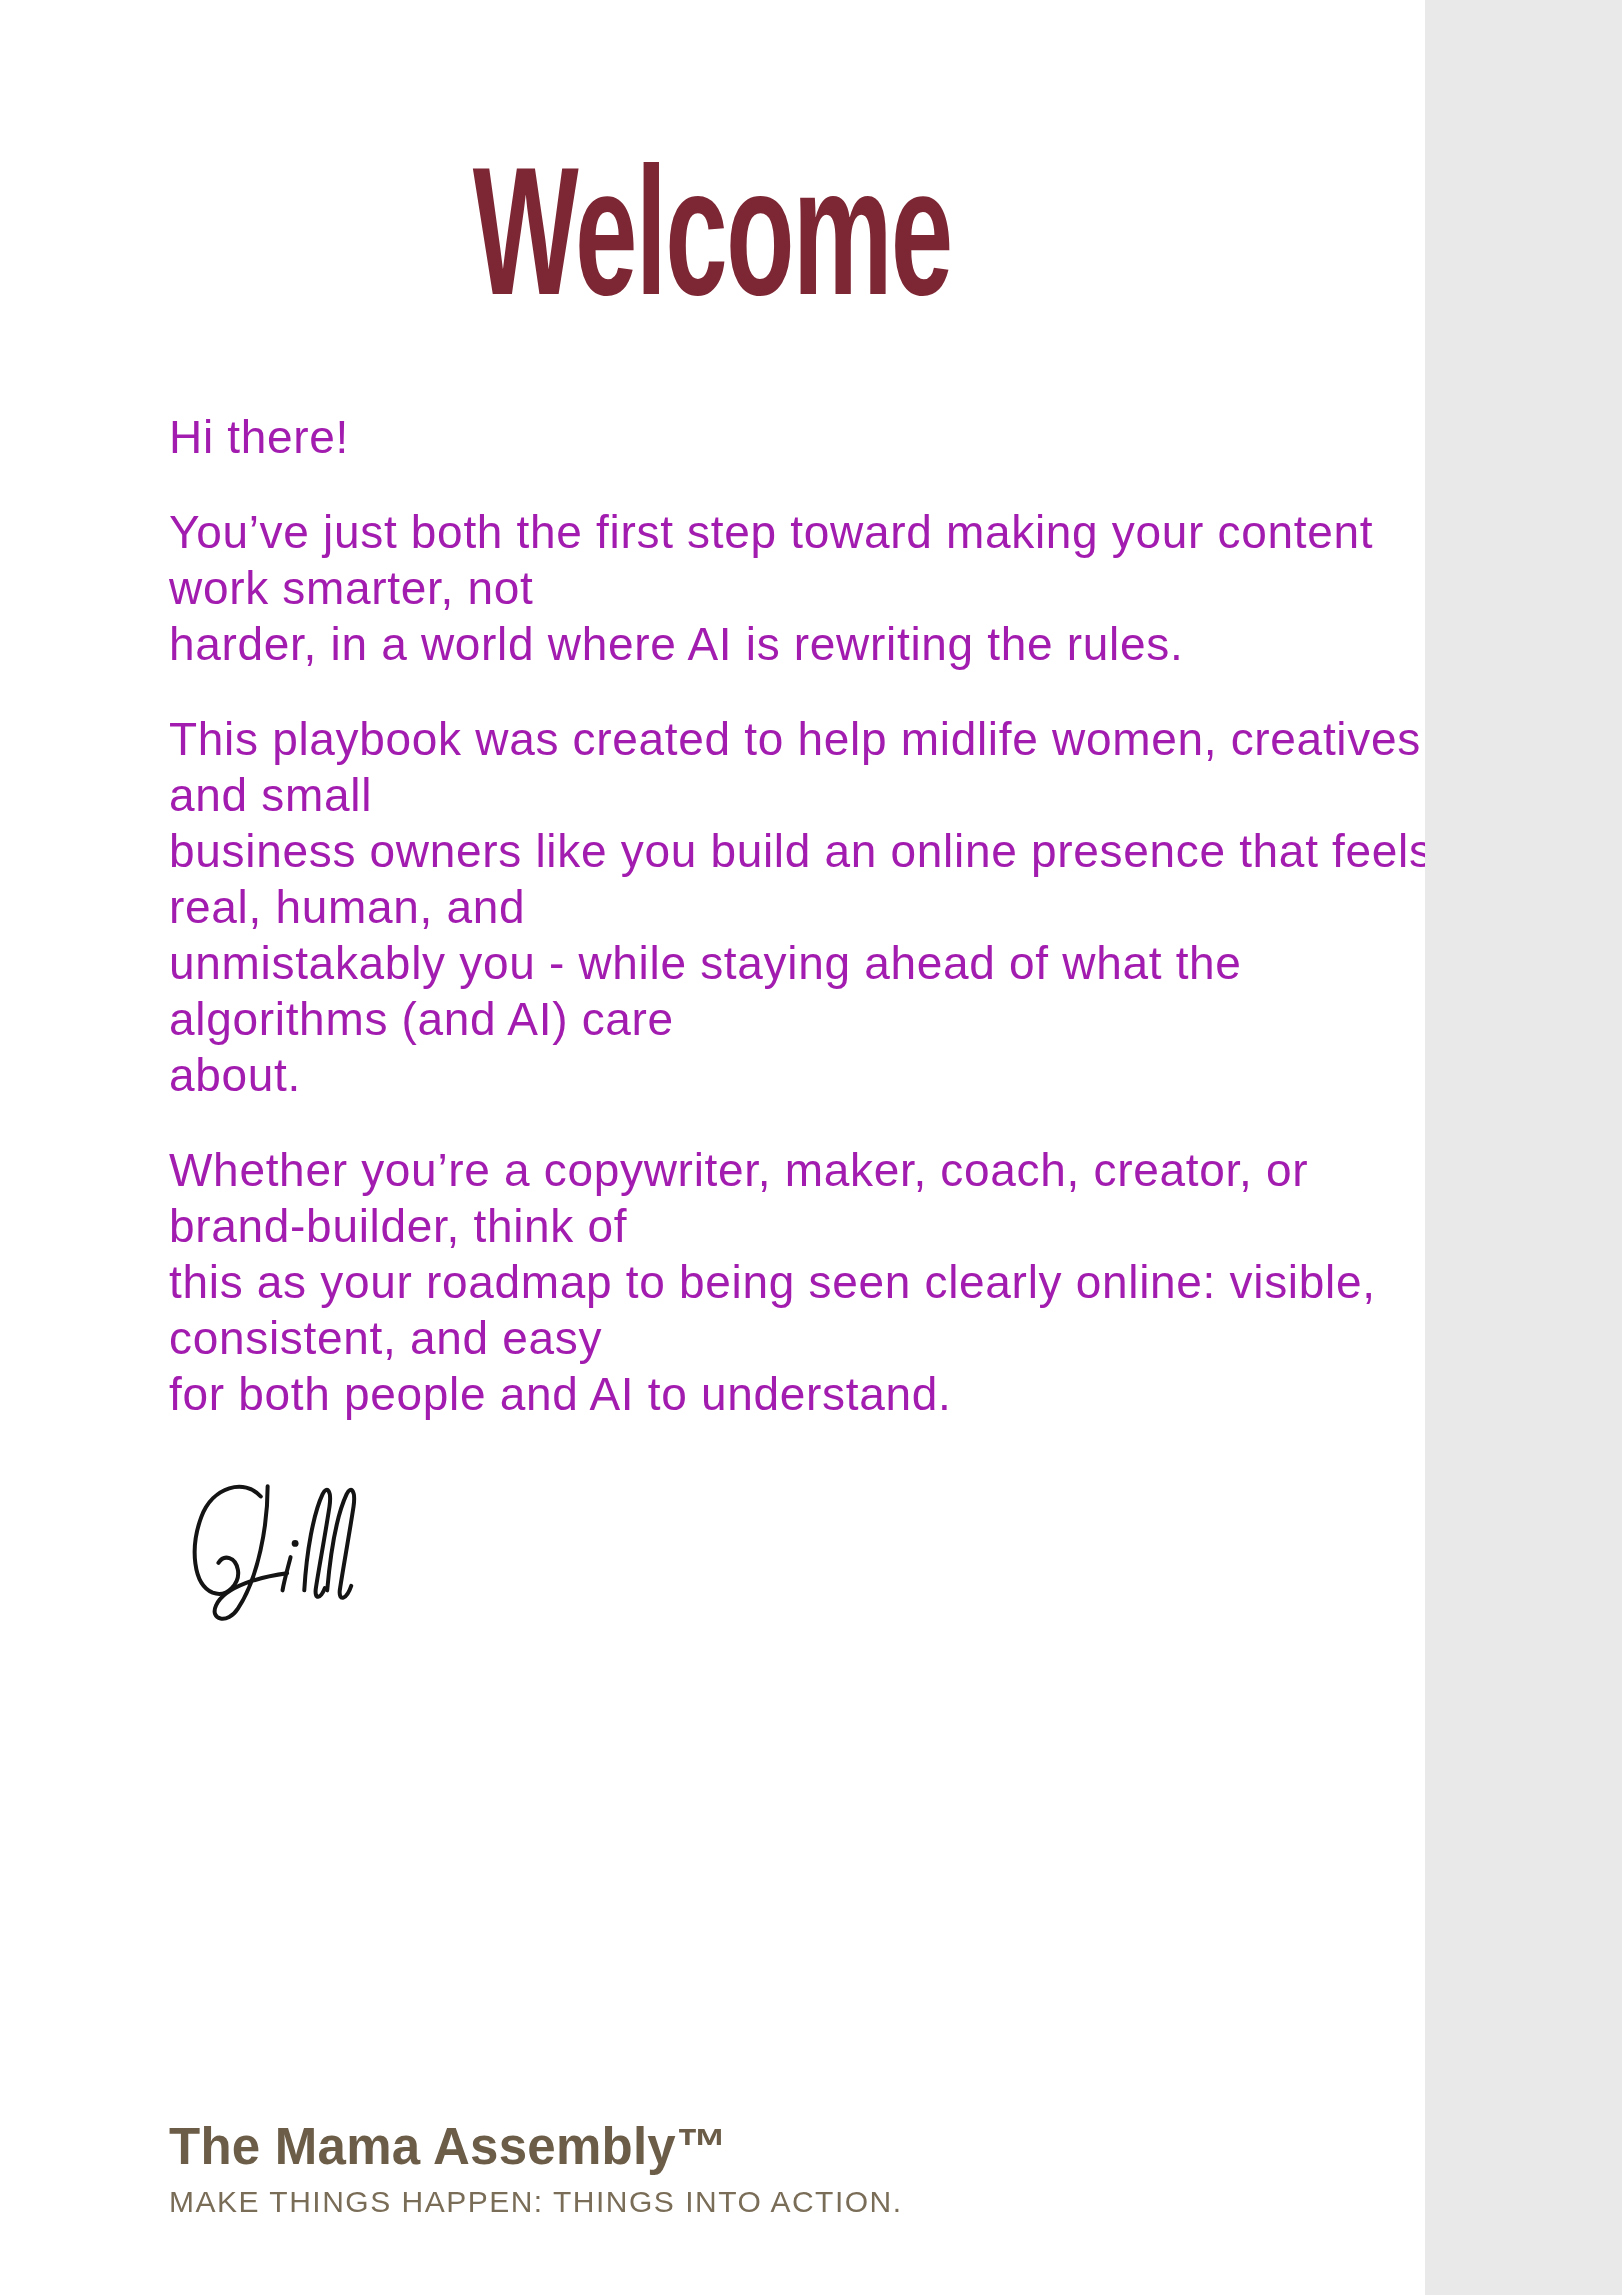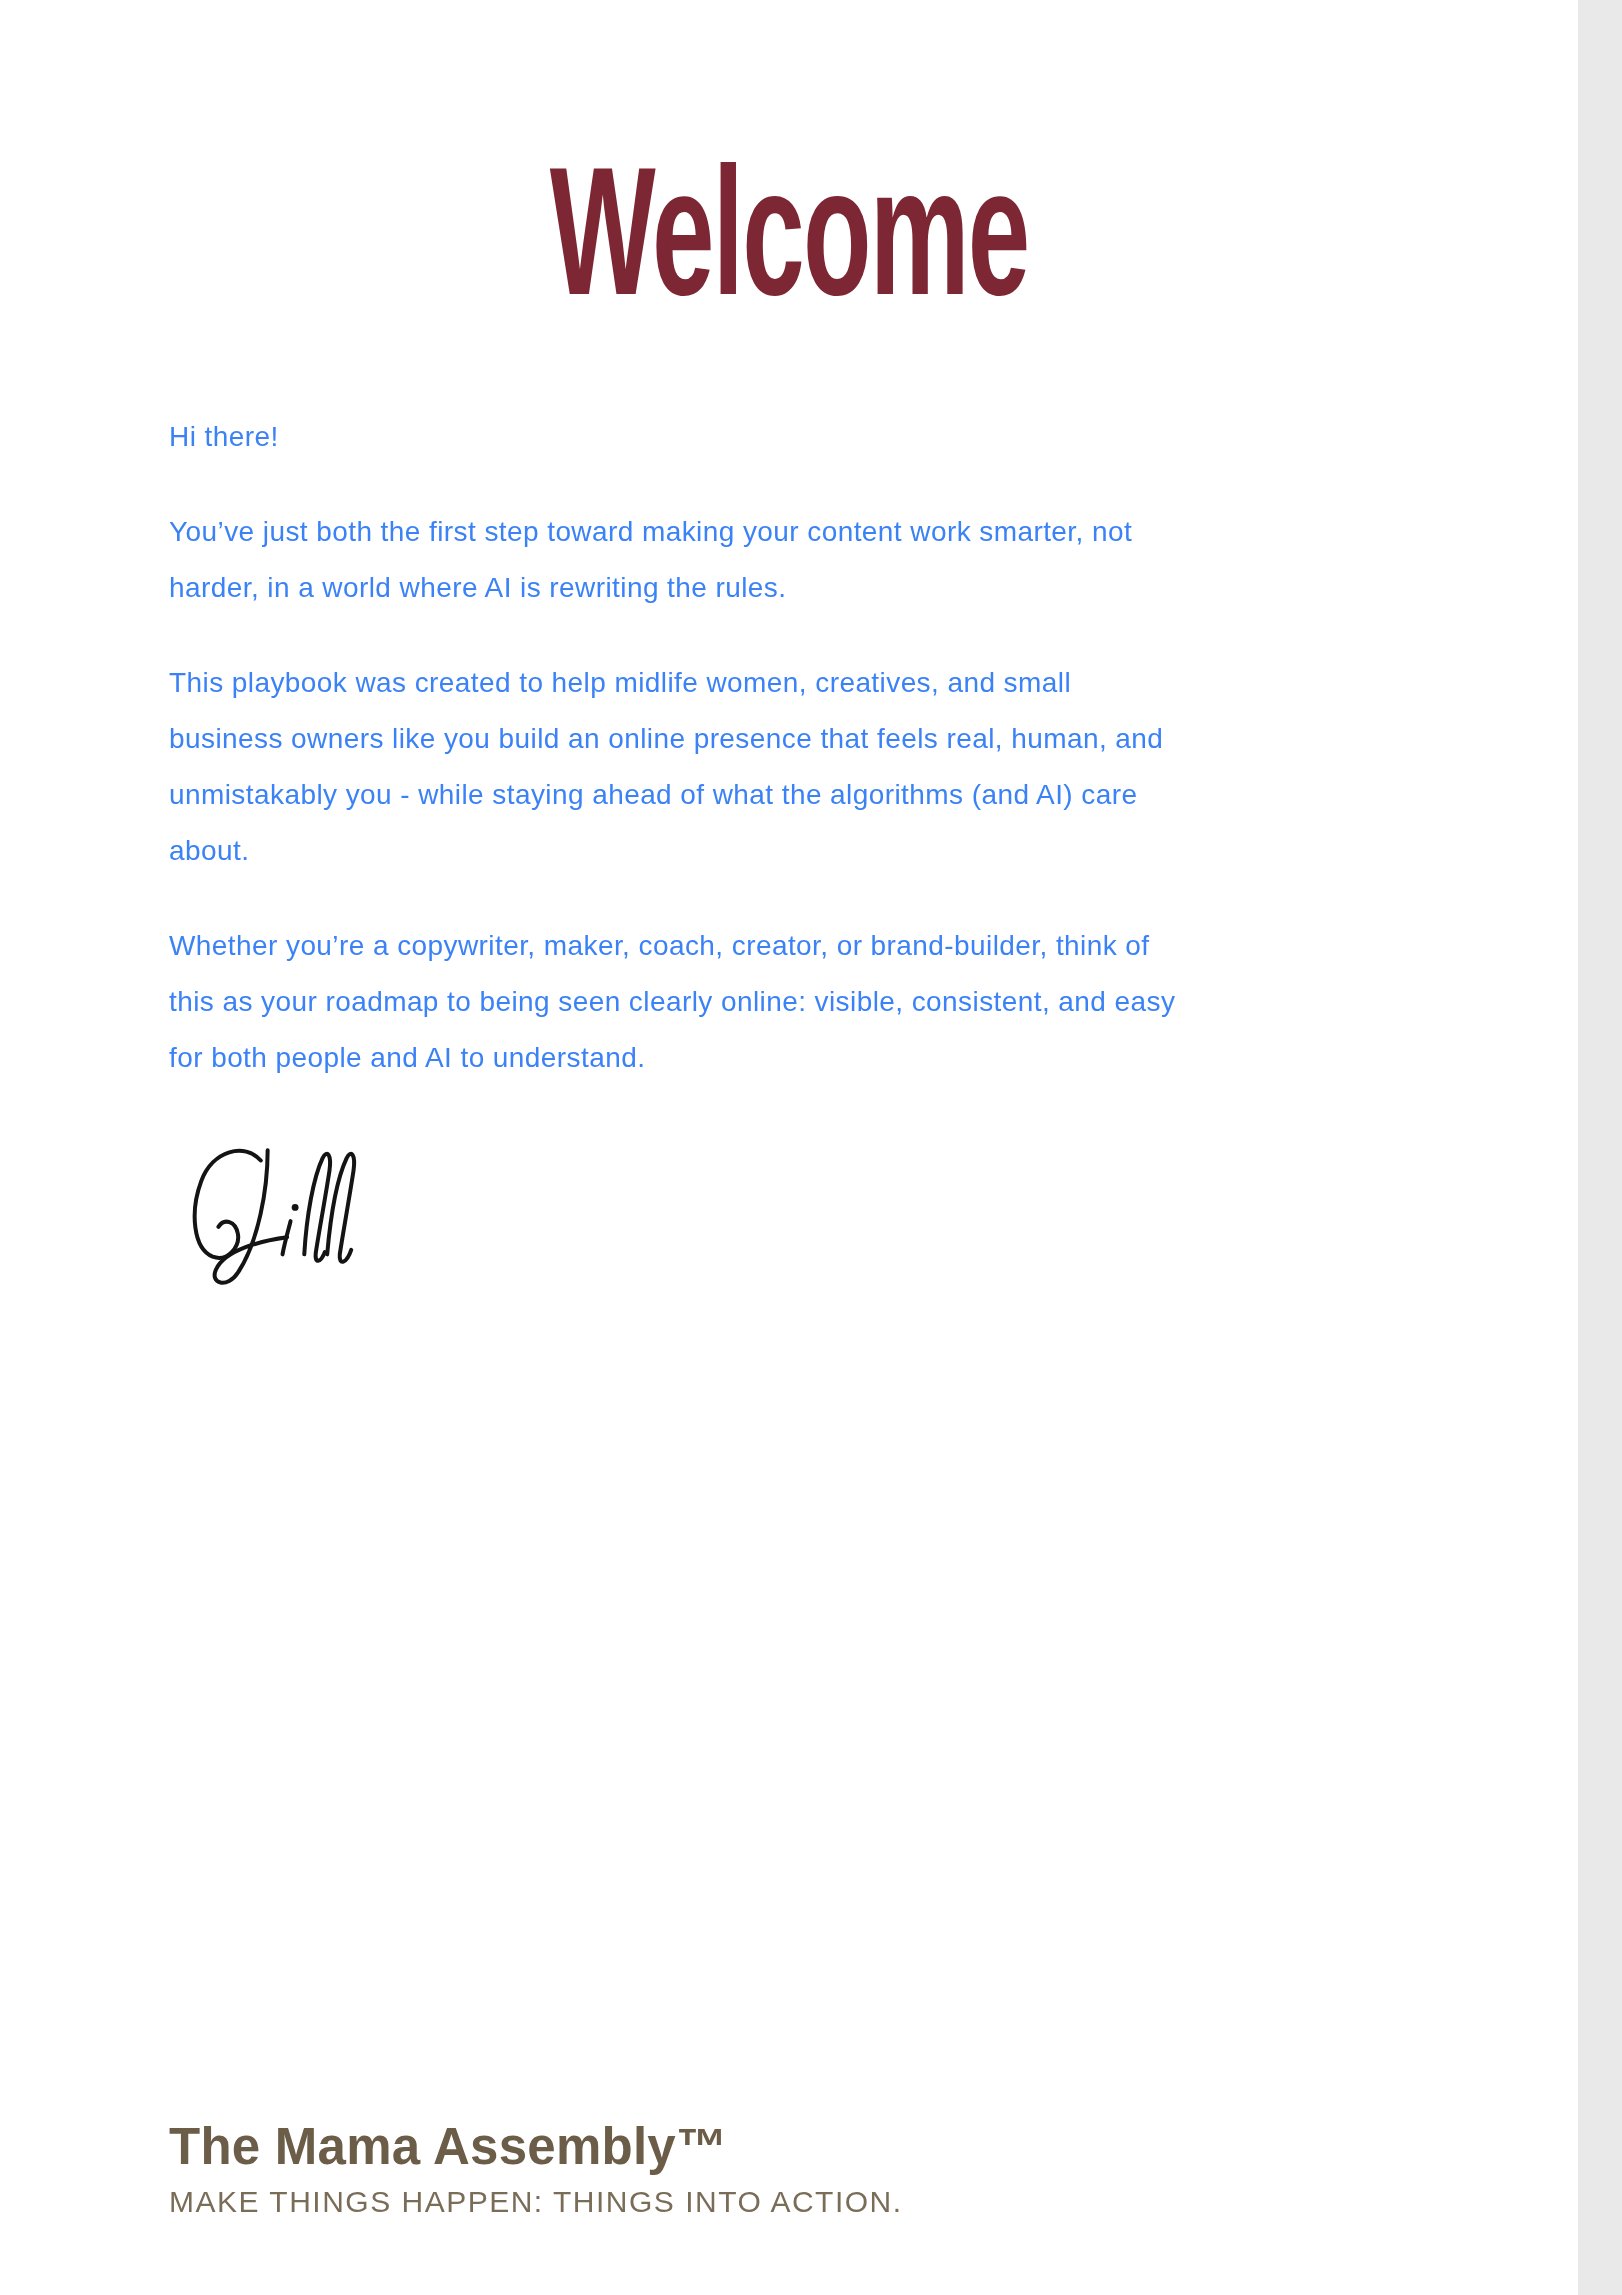--- a/index.html
+++ b/index.html
@@ -1,18 +1,18 @@
 <!DOCTYPE html>
 <html style="font-size:9.2px"><head>
 <meta charset="utf-8">
 <style>
   html,body{margin:0;padding:0;background:#e9e9e9;}
   .page{
     position:relative;
-    width:1578px;
+    width:1425px;
     height:2295px;
     background:#ffffff;
     font-family:"Liberation Sans", sans-serif;
     overflow:hidden;
   }
   
   .title-wrap{
     position:absolute;
     top:141px;
     left:0;
@@ -30,22 +30,22 @@
     transform:scaleX(0.62);
     transform-origin:50% 50%;
     white-space:nowrap;
   }
   
   .letter{
     position:absolute;
     top:409px;
     left:169px;
     width:1288px;
-    color:#3b82f6;
-    font-size:28px;
+    color:#a21caf;
+    font-size:46px;
     line-height:56px;
     letter-spacing:0.015em;
   }
   .letter p{
     margin:0 0 39px 0;
     white-space:pre-line;
   }
   
   .signature{
     margin-top:20.7px;

